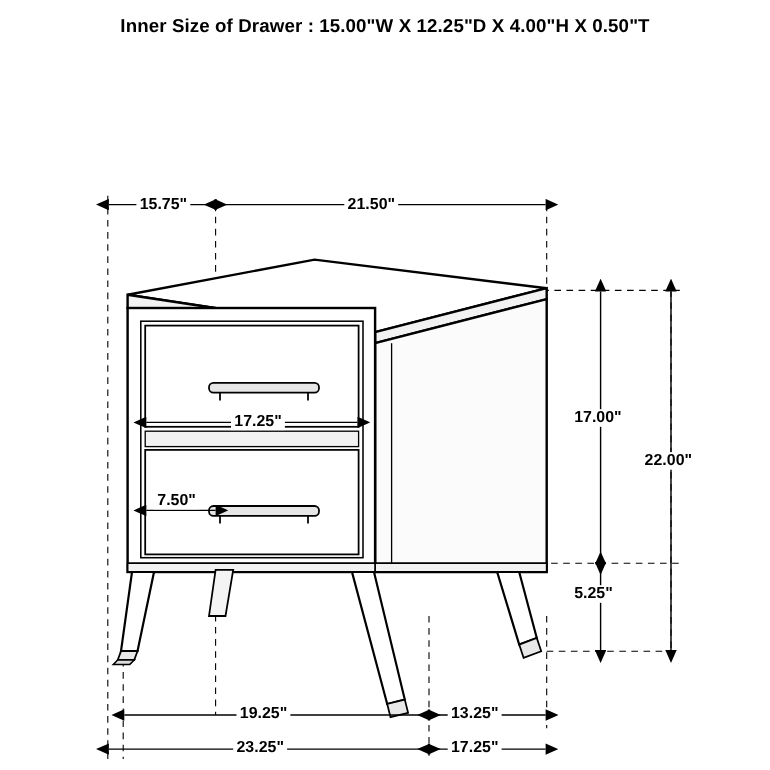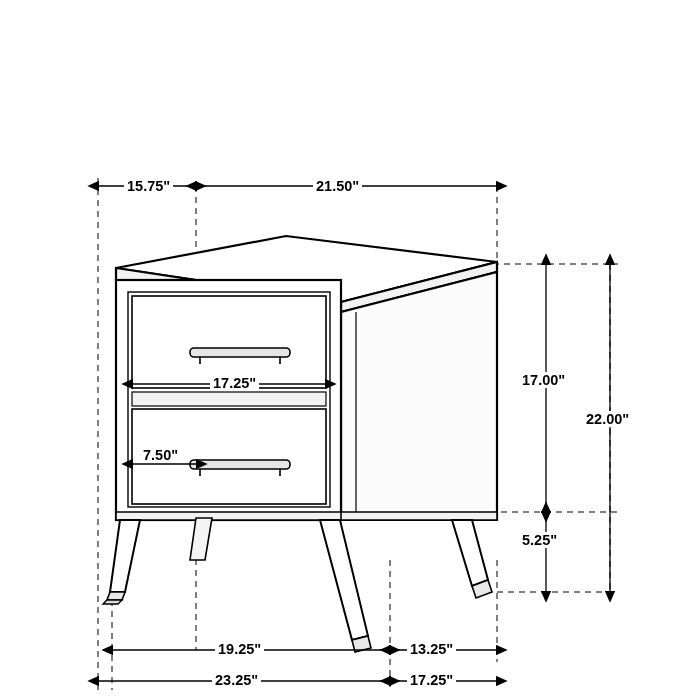--- a/index.html
+++ b/index.html
@@ -42,20 +42,21 @@
     padding: 0 3px;
     white-space: nowrap;
     line-height: 16px;
   }
 </style>
 </head>
 <body>
 
 <div id="page">
 
+  <div id="title">Inner Size of Drawer : 15.00"W X 12.25"D X 4.00"H X 0.50"T</div>
 
   <svg class="diagram" viewBox="0 0 700 700">
 
     <g stroke="#000" stroke-width="1" fill="none" stroke-dasharray="6,5">
 
       <line x1="98" y1="178" x2="98" y2="690"></line>
 
       <line x1="196" y1="186" x2="196" y2="255"></line>
 
       <line x1="497" y1="186" x2="497" y2="262"></line>

